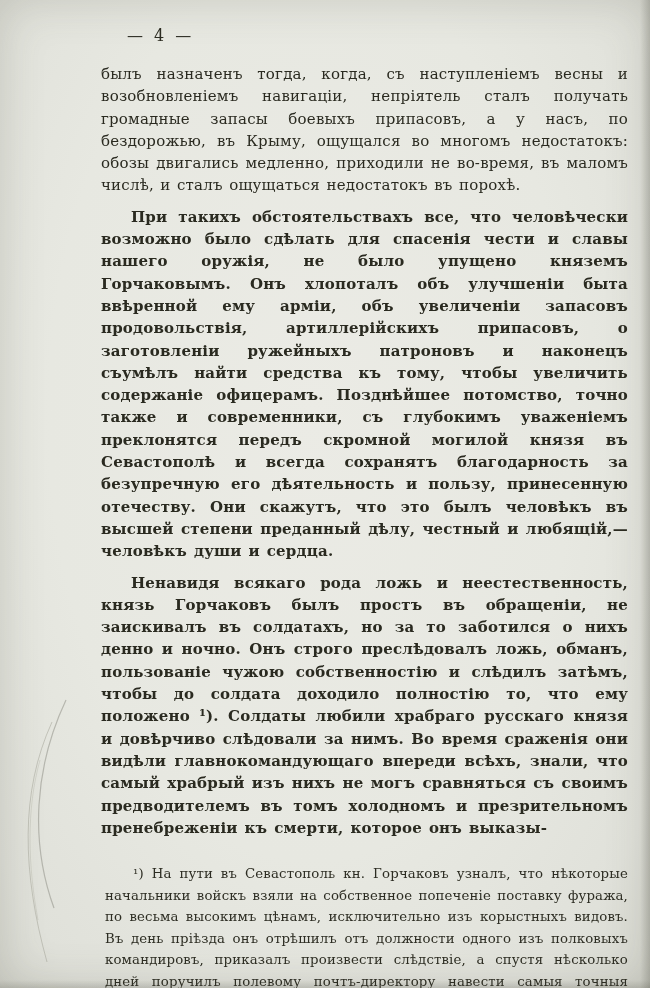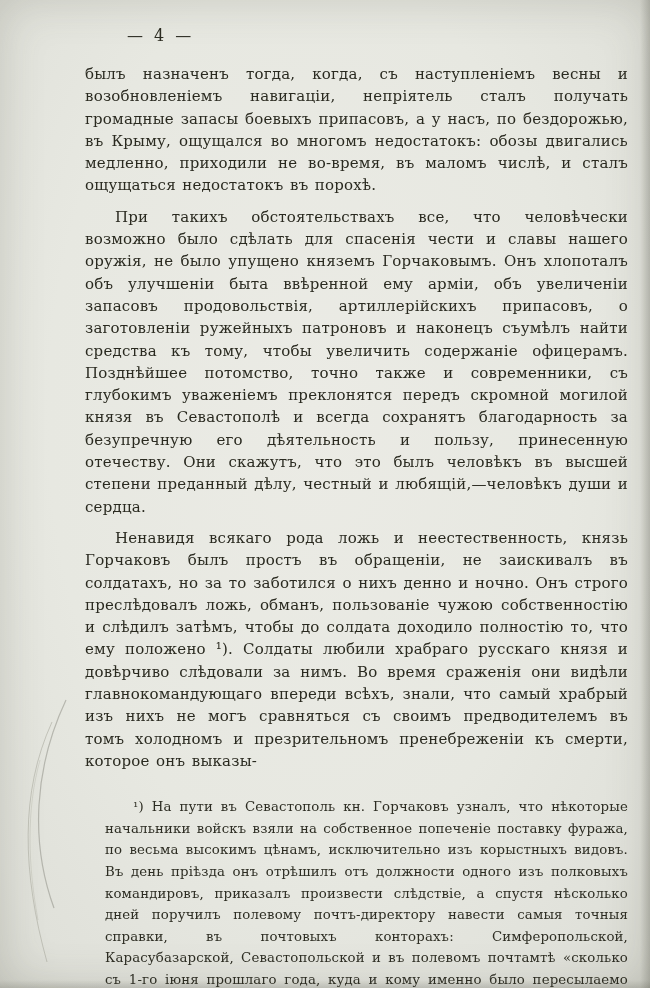--- a/index.html
+++ b/index.html
@@ -50,30 +50,31 @@
     width: 543px;
   }
   .page-header {
     font-size: 16px;
     letter-spacing: 3px;
     padding-left: 42px;
     margin-bottom: 18px;
     color: #2c2c22;
   }
   .body-text p {
-    margin: 0 0 9px 0;
+    margin: 0 0 9px 16px;
     font-size: 15px;
     line-height: 22.3px;
     text-align: justify;
     letter-spacing: 0.2px;
     word-spacing: 1.5px;
     color: #2a2a20;
   }
   .body-text p.indented {
     text-indent: 30px;
+    font-weight: bold;
   }
   .footnote {
     margin-top: 24px;
     margin-left: 20px;
     width: 523px;
     font-size: 13.3px;
     line-height: 21.6px;
     text-align: justify;
     text-indent: 28px;
     letter-spacing: 0.15px;

